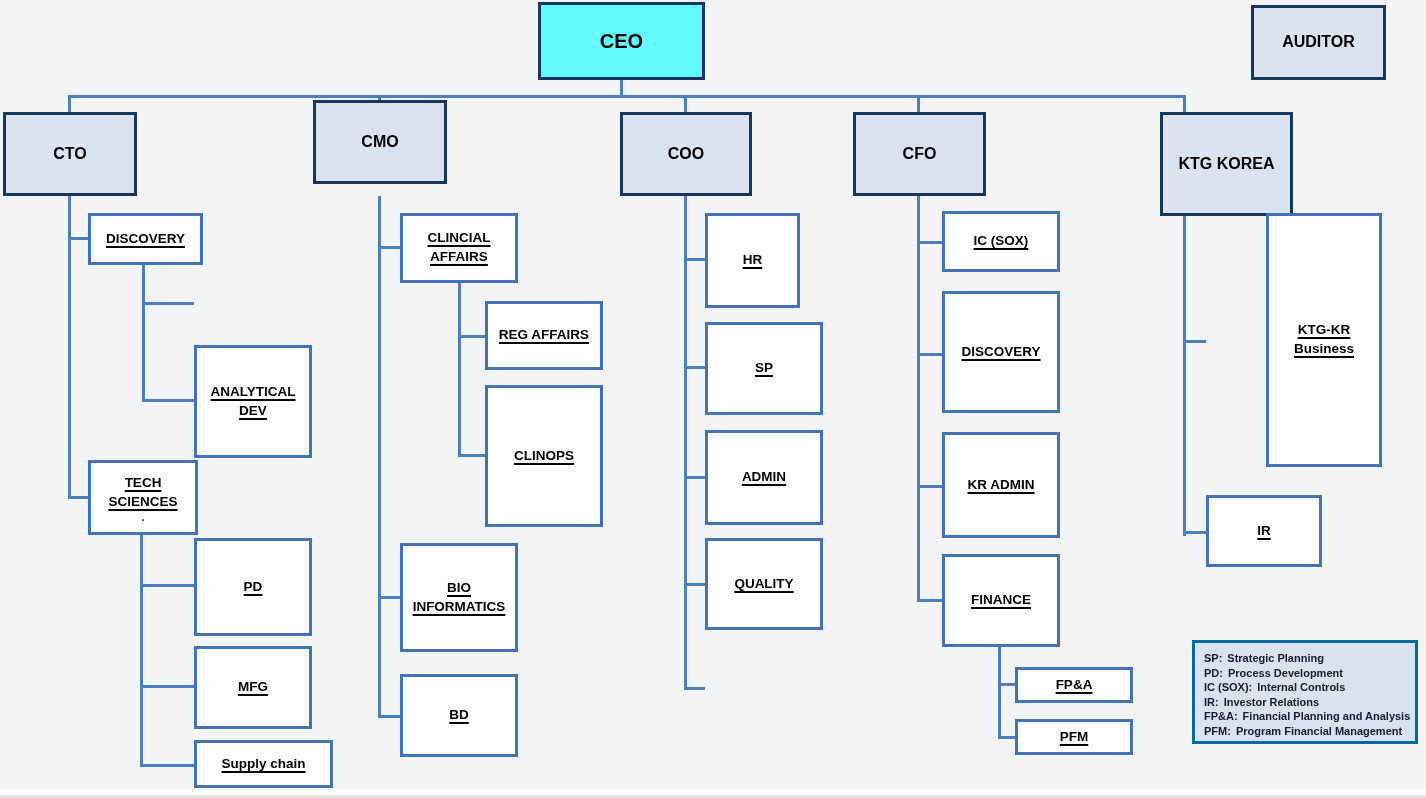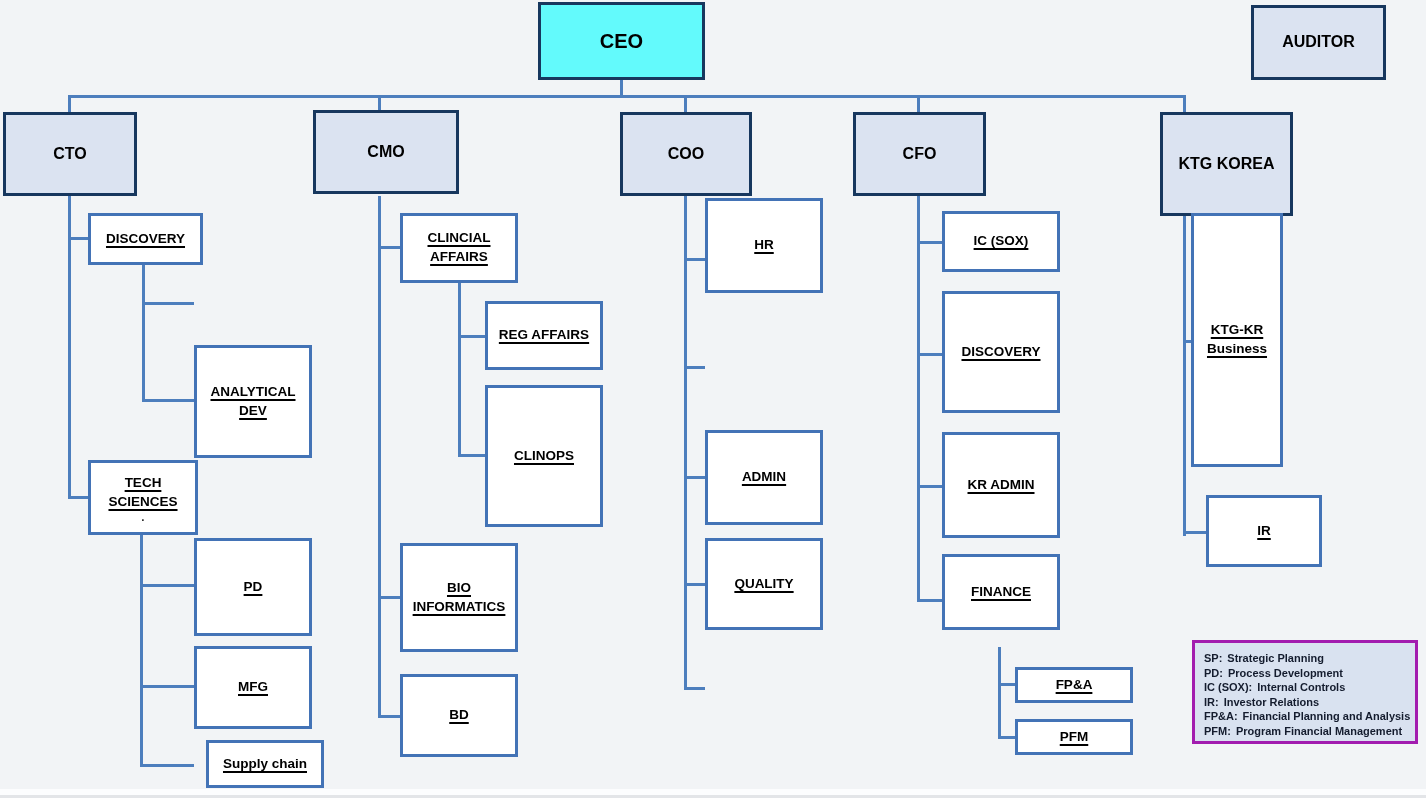--- a/index.html
+++ b/index.html
@@ -15,21 +15,21 @@
     text-align:center; color:#000;
   }
   .ceo  { background:#63fafc; border:3px solid #17375e; font-size:20px; font-weight:bold; }
   .lvl1 { background:#dbe3f1; border:3px solid #17375e; font-size:16px; font-weight:bold; }
   .child{ background:#ffffff; border:3px solid #4373b6; font-size:13.5px; font-weight:bold; }
   .lbl  { white-space:pre-line; line-height:1.4; }
   .child .lbl { text-decoration:underline; text-underline-offset:3px; text-decoration-thickness:1.5px; }
   .note { font-size:10px; line-height:6px; margin-top:4px; }
   .legend {
     position:absolute; left:1192px; top:640px; width:226px; height:104px;
-    background:#d9e2f0; border:3px solid #a21caf; box-sizing:border-box;
+    background:#d9e2f0; border:3px solid #0369a1; box-sizing:border-box;
     padding:8px 9px 6px 9px;
   }
   .legend-row { font-size:11px; font-weight:bold; color:#141c2e; line-height:14.6px; white-space:nowrap; }
   .legend-row .abbr { margin-right:5px; }
   .footer-strip {
     position:absolute; left:0; top:789px; width:1426px; height:9px;
     background:#fcfdfe; border-bottom:3px solid #e3e5e8; box-sizing:border-box;
   }
 </style>
 </head>
@@ -87,21 +87,21 @@
   <div class="node ceo" style="left:538px;top:2px;width:167px;height:78px">
     <span class="lbl">CEO</span>
   </div>
   <div class="node lvl1" style="left:1251px;top:5px;width:135px;height:75px">
     <span class="lbl">AUDITOR</span>
   </div>
 
   <div class="node lvl1" style="left:3px;top:112px;width:134px;height:84px">
     <span class="lbl">CTO</span>
   </div>
-  <div class="node lvl1" style="left:313px;top:110px;width:146px;height:84px">
+  <div class="node lvl1" style="left:313px;top:100px;width:134px;height:84px">
     <span class="lbl">CMO</span>
   </div>
   <div class="node lvl1" style="left:620px;top:112px;width:132px;height:84px">
     <span class="lbl">COO</span>
   </div>
   <div class="node lvl1" style="left:853px;top:112px;width:133px;height:84px">
     <span class="lbl">CFO</span>
   </div>
   <div class="node lvl1" style="left:1160px;top:112px;width:133px;height:104px">
     <span class="lbl">KTG KOREA</span>
@@ -118,21 +118,21 @@
     <span class="lbl">TECH
 SCIENCES</span>
     <span class="note">.</span>
   </div>
   <div class="node child" style="left:194px;top:538px;width:118px;height:98px">
     <span class="lbl">PD</span>
   </div>
   <div class="node child" style="left:194px;top:646px;width:118px;height:83px">
     <span class="lbl">MFG</span>
   </div>
-  <div class="node child" style="left:206px;top:740px;width:118px;height:48px">
+  <div class="node child" style="left:194px;top:740px;width:139px;height:48px">
     <span class="lbl">Supply chain</span>
   </div>
 
   <div class="node child" style="left:400px;top:213px;width:118px;height:70px">
     <span class="lbl">CLINCIAL
 AFFAIRS</span>
   </div>
   <div class="node child" style="left:485px;top:301px;width:118px;height:69px">
     <span class="lbl">REG AFFAIRS</span>
   </div>
@@ -140,50 +140,53 @@
     <span class="lbl">CLINOPS</span>
   </div>
   <div class="node child" style="left:400px;top:543px;width:118px;height:109px">
     <span class="lbl">BIO
 INFORMATICS</span>
   </div>
   <div class="node child" style="left:400px;top:674px;width:118px;height:83px">
     <span class="lbl">BD</span>
   </div>
 
-  <div class="node child" style="left:705px;top:198px;width:118px;height:95px">
+  <div class="node child" style="left:705px;top:213px;width:95px;height:95px">
     <span class="lbl">HR</span>
+  </div>
+  <div class="node child" style="left:705px;top:322px;width:118px;height:93px">
+    <span class="lbl">SP</span>
   </div>
   <div class="node child" style="left:705px;top:430px;width:118px;height:95px">
     <span class="lbl">ADMIN</span>
   </div>
   <div class="node child" style="left:705px;top:538px;width:118px;height:92px">
     <span class="lbl">QUALITY</span>
   </div>
 
   <div class="node child" style="left:942px;top:211px;width:118px;height:61px">
     <span class="lbl">IC (SOX)</span>
   </div>
   <div class="node child" style="left:942px;top:291px;width:118px;height:122px">
     <span class="lbl">DISCOVERY</span>
   </div>
   <div class="node child" style="left:942px;top:432px;width:118px;height:106px">
     <span class="lbl">KR ADMIN</span>
   </div>
-  <div class="node child" style="left:942px;top:554px;width:118px;height:76px">
+  <div class="node child" style="left:942px;top:554px;width:118px;height:93px">
     <span class="lbl">FINANCE</span>
   </div>
   <div class="node child" style="left:1015px;top:667px;width:118px;height:36px">
     <span class="lbl">FP&amp;A</span>
   </div>
   <div class="node child" style="left:1015px;top:719px;width:118px;height:36px">
     <span class="lbl">PFM</span>
   </div>
 
-  <div class="node child" style="left:1191px;top:213px;width:92px;height:254px">
+  <div class="node child" style="left:1266px;top:213px;width:116px;height:254px">
     <span class="lbl">KTG-KR
 Business</span>
   </div>
   <div class="node child" style="left:1206px;top:495px;width:116px;height:72px">
     <span class="lbl">IR</span>
   </div>
 
   <div class="legend">
     <div class="legend-row">
       <span class="abbr">SP:</span><span class="def">Strategic Planning</span>

